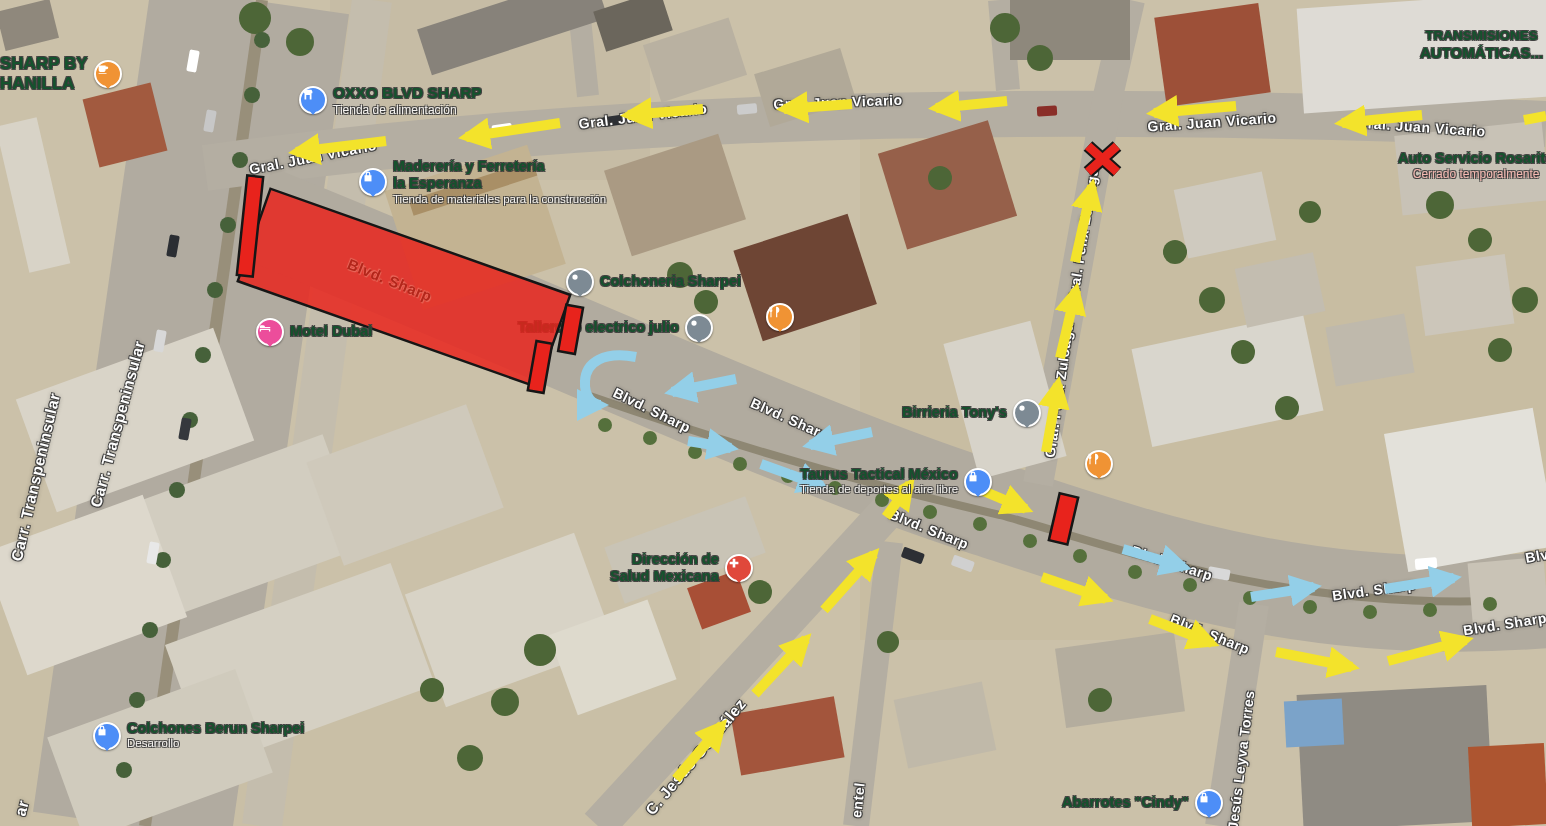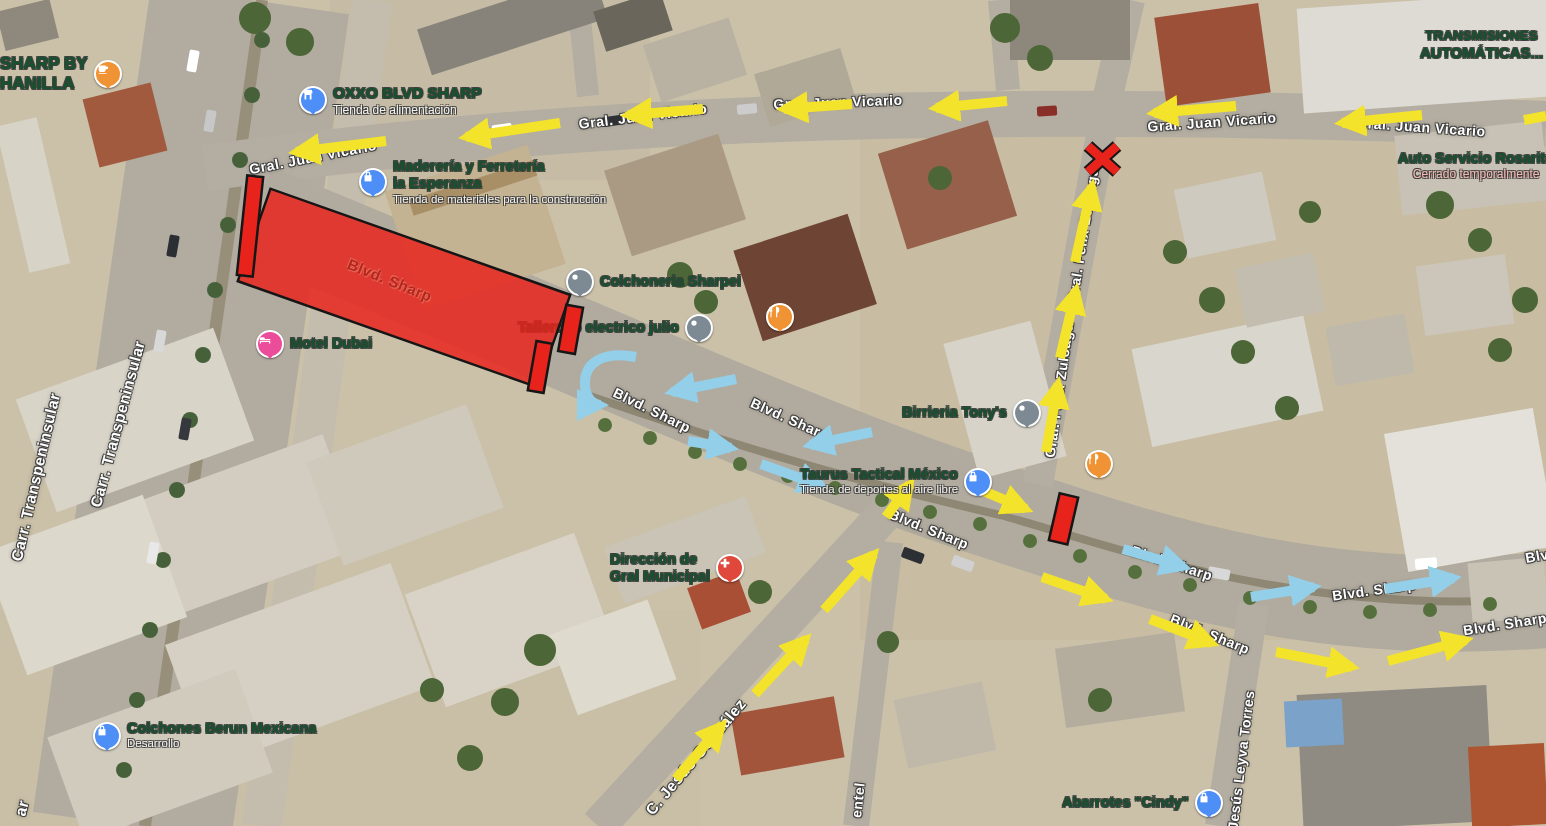--- a/index.html
+++ b/index.html
@@ -27,21 +27,21 @@
   .poi{position:absolute;display:flex;align-items:center;gap:6px;white-space:nowrap;}
   .ptxt{display:flex;flex-direction:column;line-height:1.2;}
   .l1{color:#14532d;font-weight:bold;font-size:14.5px;
       text-shadow:-1px -1px 0 rgba(60,60,60,.9),1px -1px 0 rgba(60,60,60,.9),
                   -1px 1px 0 rgba(60,60,60,.9),1px 1px 0 rgba(60,60,60,.9);}
   .l1.xl{font-size:17px;}
   .l2{color:#f4f2ef;font-weight:normal;font-size:11.5px;
       text-shadow:-1px -1px 0 rgba(60,60,60,.9),1px -1px 0 rgba(60,60,60,.9),
                   -1px 1px 0 rgba(60,60,60,.9),1px 1px 0 rgba(60,60,60,.9);}
   .l2.closed{color:var(--closed_status,#f4b8b1);}
-  .t-right .ptxt{text-align:left;}
+  .t-right .ptxt{text-align:right;}
   .t-center .ptxt{text-align:center;}
   .pin{position:relative;width:24px;height:24px;border-radius:50%;
        background:var(--pc,#4d8ef7);border:2px solid #fff;
        display:flex;align-items:center;justify-content:center;flex:0 0 auto;
        box-shadow:0 1px 2px rgba(0,0,0,.45);}
   .pin::after{content:'';position:absolute;left:50%;bottom:-8px;transform:translateX(-50%);
        border:5px solid transparent;border-top:6px solid var(--pc,#4d8ef7);}
   .pin svg{position:static;width:14px;height:14px;display:block;}
 
   .ya{stroke:var(--annotation_yellow,#f3e32b);stroke-width:10;fill:none;}
@@ -333,21 +333,21 @@
         <svg viewBox="0 0 16 16" fill="#fff">
             <path d="M3,4l1-2h8l1,2v2h-1v7H4V6H3z M6,8h4v5H6z" fill-rule="evenodd"></path>
           </svg>
       </span>
       <span class="ptxt">
         <span class="l1" style="font-size:15.5px">OXXO BLVD SHARP</span>
         <span class="l2" style="font-size:12px">Tienda de alimentación</span>
       </span>
     </div>
 
-    <div class="poi" style="left:256px;top:330px">
+    <div class="poi" style="left:256px;top:318px">
       <span class="pin" style="--pc: #ec4d9b;">
         <svg viewBox="0 0 16 16" fill="#fff">
             <path d="M2,10h12v3h-1.5v-1.5h-9V13H2z M3,6h3a2 2 0 0 1 2,2v1H2V7z M8,8h6v1H8z"></path>
           </svg>
       </span>
       <span class="ptxt">
           <span class="l1">Motel Dubai</span>
         </span>
     </div>
 
@@ -390,39 +390,39 @@
         <svg viewBox="0 0 16 16">
             <path d="M4,6h8v7H4z" fill="#fff"></path>
             <path d="M6,7V4.5a2 2 0 0 1 4,0V7" fill="none" stroke="#fff" stroke-width="1.4"></path>
           </svg>
       </span>
     </div>
 
     <div class="poi t-right" style="left:610px;top:551px">
       <span class="ptxt">
         <span class="l1">Dirección de</span>
-        <span class="l1">Gral Municipal</span>
+        <span class="l1">Salud Mexicana</span>
       </span>
       <span class="pin" style="--pc: #e0483b;">
         <svg viewBox="0 0 16 16" fill="#fff">
             <path d="M6.5,3h3v3.5H13v3H9.5V13h-3V9.5H3v-3h3.5z"></path>
           </svg>
       </span>
     </div>
 
 
     <div class="poi" style="left:93px;top:720px">
       <span class="pin" style="--pc: #4d8ef7;">
         <svg viewBox="0 0 16 16">
             <path d="M4,6h8v7H4z" fill="#fff"></path>
             <path d="M6,7V4.5a2 2 0 0 1 4,0V7" fill="none" stroke="#fff" stroke-width="1.4"></path>
           </svg>
       </span>
       <span class="ptxt">
-        <span class="l1">Colchones Berun Mexicana</span>
+        <span class="l1">Colchones Berun Sharpei</span>
         <span class="l2">Desarrollo</span>
       </span>
     </div>
 
     <div class="poi t-center" style="left:1420px;top:28px">
       <span class="ptxt">
         <span class="l1" style="font-size:13.5px">TRANSMISIONES</span>
         <span class="l1" style="font-size:15px">AUTOMÁTICAS...</span>
       </span>
     </div>

